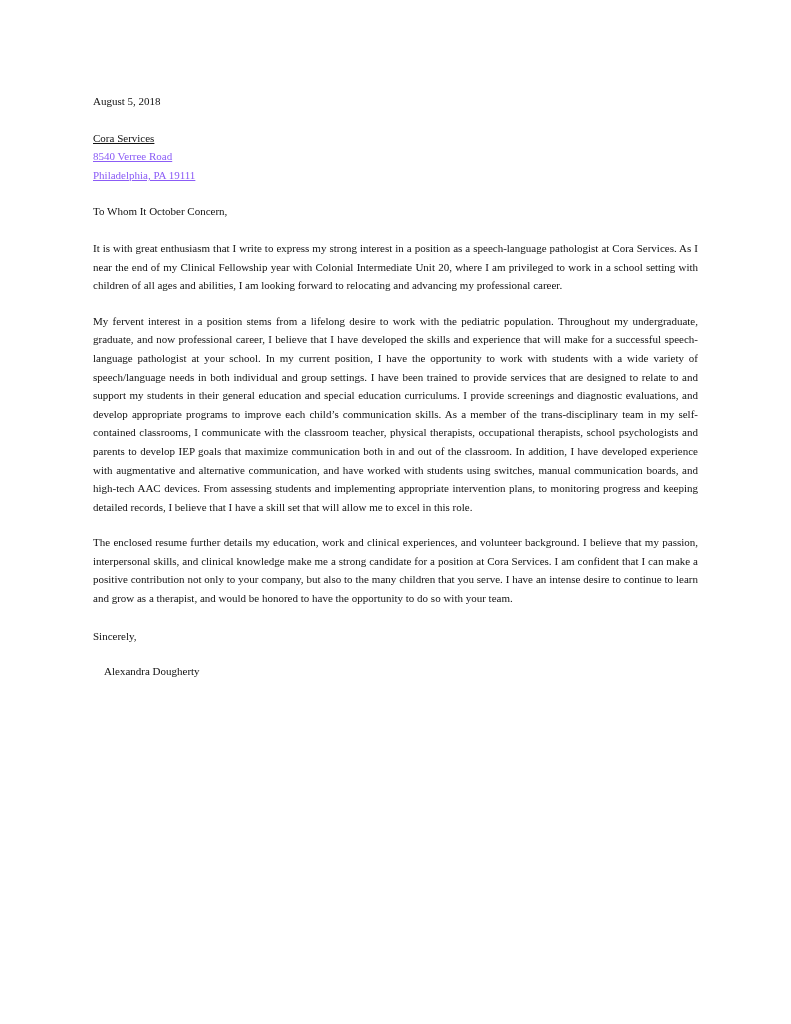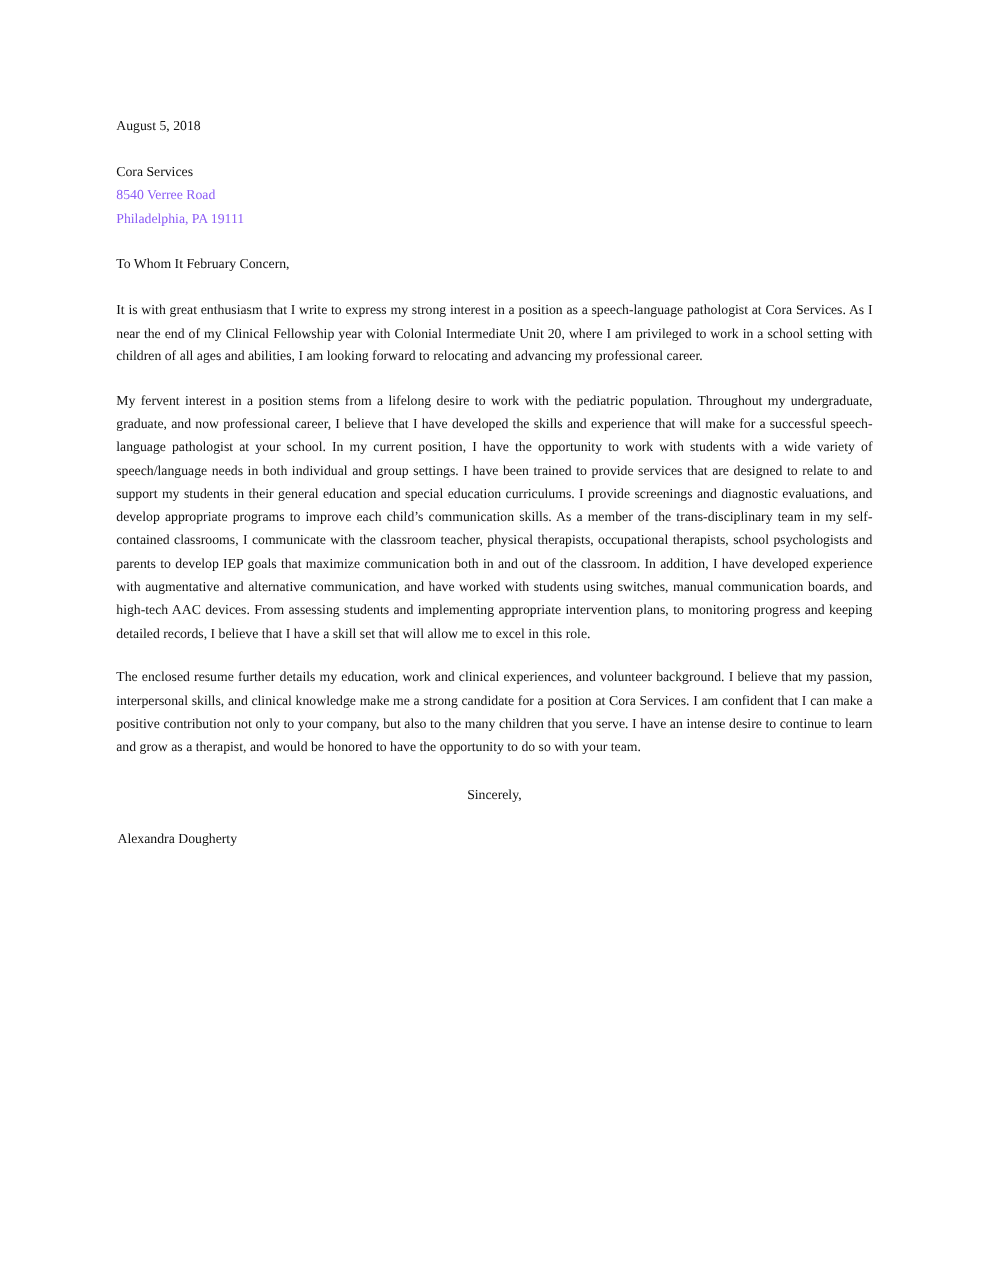--- a/index.html
+++ b/index.html
@@ -16,46 +16,46 @@
       color: #111111;
     }
     .page {
       position: absolute;
       left: 93px;
       top: 92px;
       width: 605px;
       font-size: 11px;
       line-height: 18.6px;
     }
-    .line { display: block; white-space: nowrap; }
+    .line { display: block; white-space: nowrap; text-decoration: underline; }
     .date { margin: 0 0 18px 0; }
     .recipient { margin: 0 0 18px 0; }
     .recipient .addr { color: #8b5cf6; }
     .salutation { margin: 0 0 18px 0; }
     .para {
       margin: 0 0 17px 0;
       text-align: justify;
       text-align-last: left;
     }
-    .closing { margin: 19px 0 17px 0; text-align: center; }
-    .signature { margin: 1px; }
+    .closing { margin: 19px 0 17px 0; }
+    .signature { margin: 11px; }
   </style>
 </head>
 <body>
 
 <div class="page">
   <div class="date">August 5, 2018</div>
 
   <div class="recipient">
     <span class="line">Cora Services</span>
     <span class="line addr">8540 Verree Road</span>
     <span class="line addr">Philadelphia, PA 19111</span>
   </div>
 
-  <div class="salutation">To Whom It February Concern,</div>
+  <div class="salutation">To Whom It October Concern,</div>
 
   <p class="para">It is with great enthusiasm that I write to express my strong interest in a position as a speech-language pathologist at Cora Services. As I near the end of my Clinical Fellowship year with Colonial Intermediate Unit 20, where I am privileged to work in a school setting with children of all ages and abilities, I am looking forward to relocating and advancing my professional career.</p>
   <p class="para">My fervent interest in a position stems from a lifelong desire to work with the pediatric population. Throughout my undergraduate, graduate, and now professional career, I believe that I have developed the skills and experience that will make for a successful speech-language pathologist at your school. In my current position, I have the opportunity to work with students with a wide variety of speech/language needs in both individual and group settings. I have been trained to provide services that are designed to relate to and support my students in their general education and special education curriculums. I provide screenings and diagnostic evaluations, and develop appropriate programs to improve each child’s communication skills. As a member of the trans-disciplinary team in my self-contained classrooms, I communicate with the classroom teacher, physical therapists, occupational therapists, school psychologists and parents to develop IEP goals that maximize communication both in and out of the classroom. In addition, I have developed experience with augmentative and alternative communication, and have worked with students using switches, manual communication boards, and high-tech AAC devices. From assessing students and implementing appropriate intervention plans, to monitoring progress and keeping detailed records, I believe that I have a skill set that will allow me to excel in this role.</p>
   <p class="para">The enclosed resume further details my education, work and clinical experiences, and volunteer background. I believe that my passion, interpersonal skills, and clinical knowledge make me a strong candidate for a position at Cora Services. I am confident that I can make a positive contribution not only to your company, but also to the many children that you serve. I have an intense desire to continue to learn and grow as a therapist, and would be honored to have the opportunity to do so with your team.</p>
 
   <div class="closing">Sincerely,</div>
   <div class="signature">Alexandra Dougherty</div>
 </div>
 
 </body></html>

